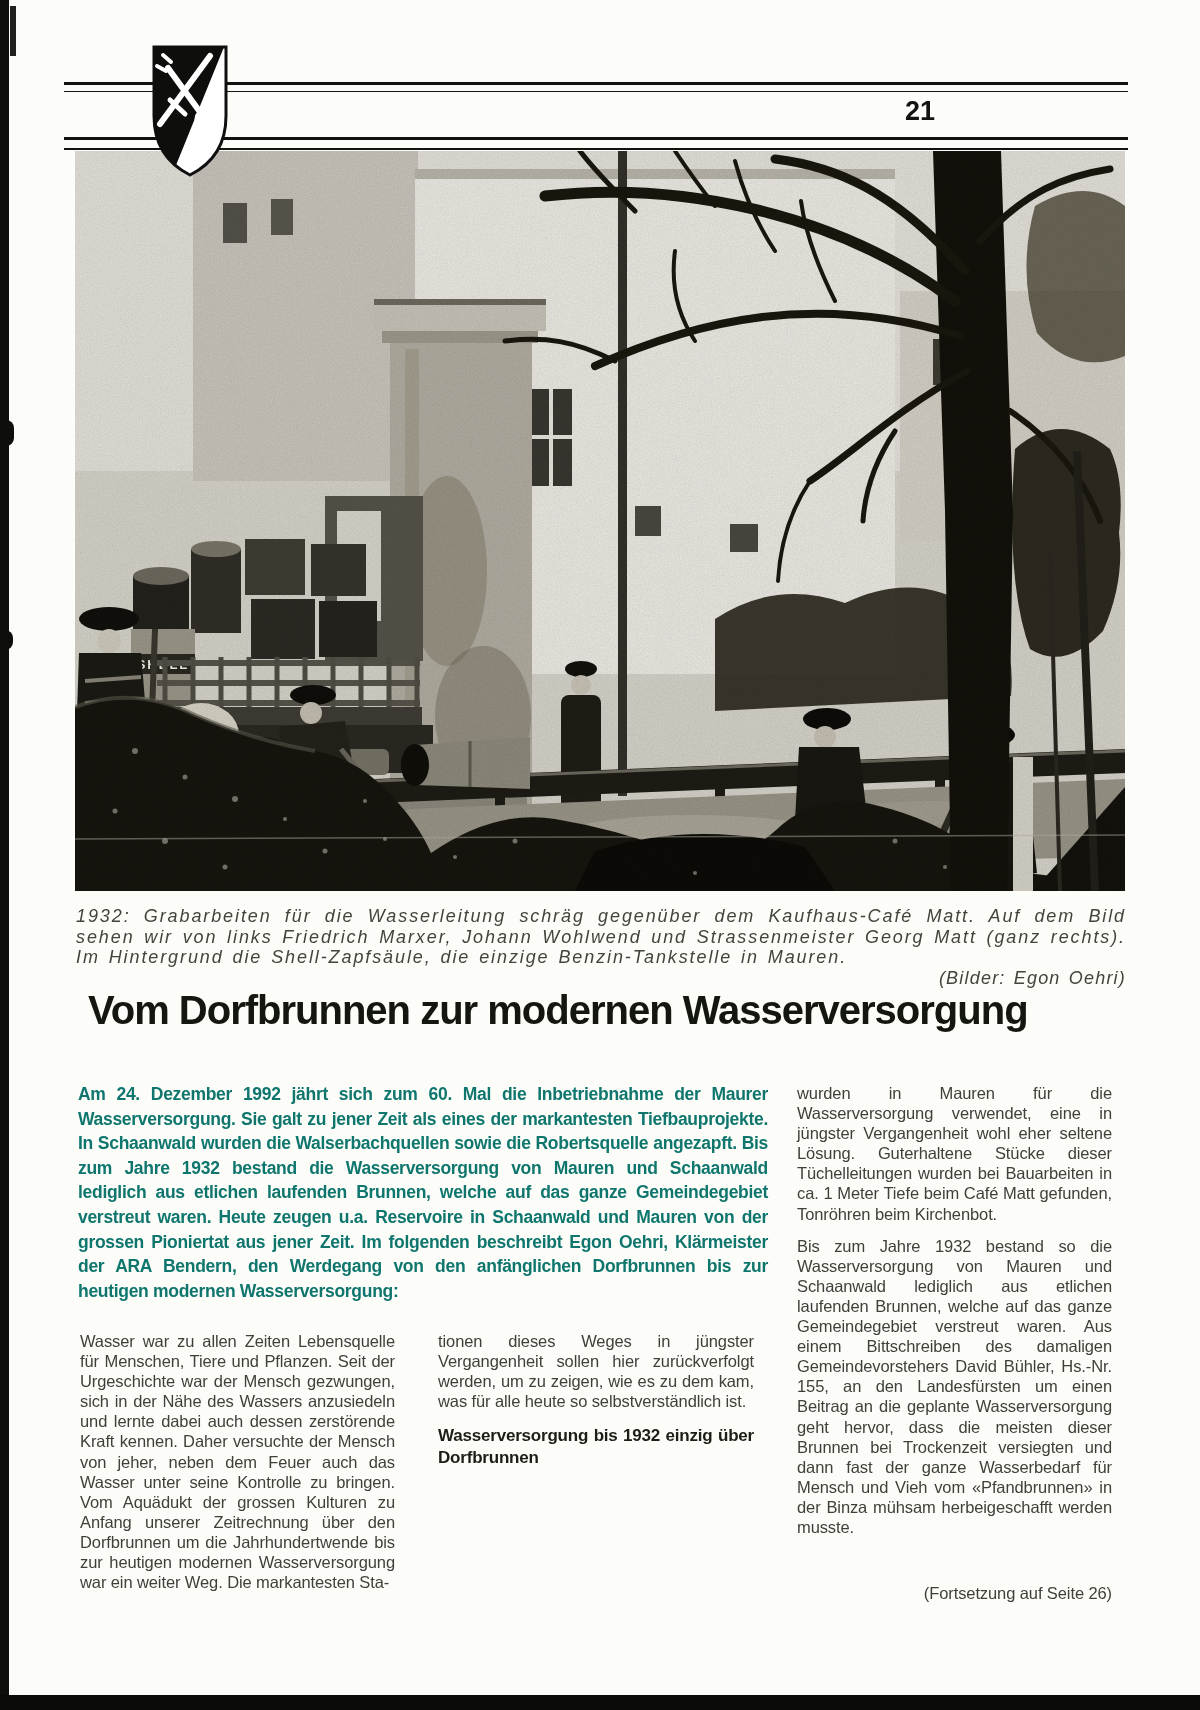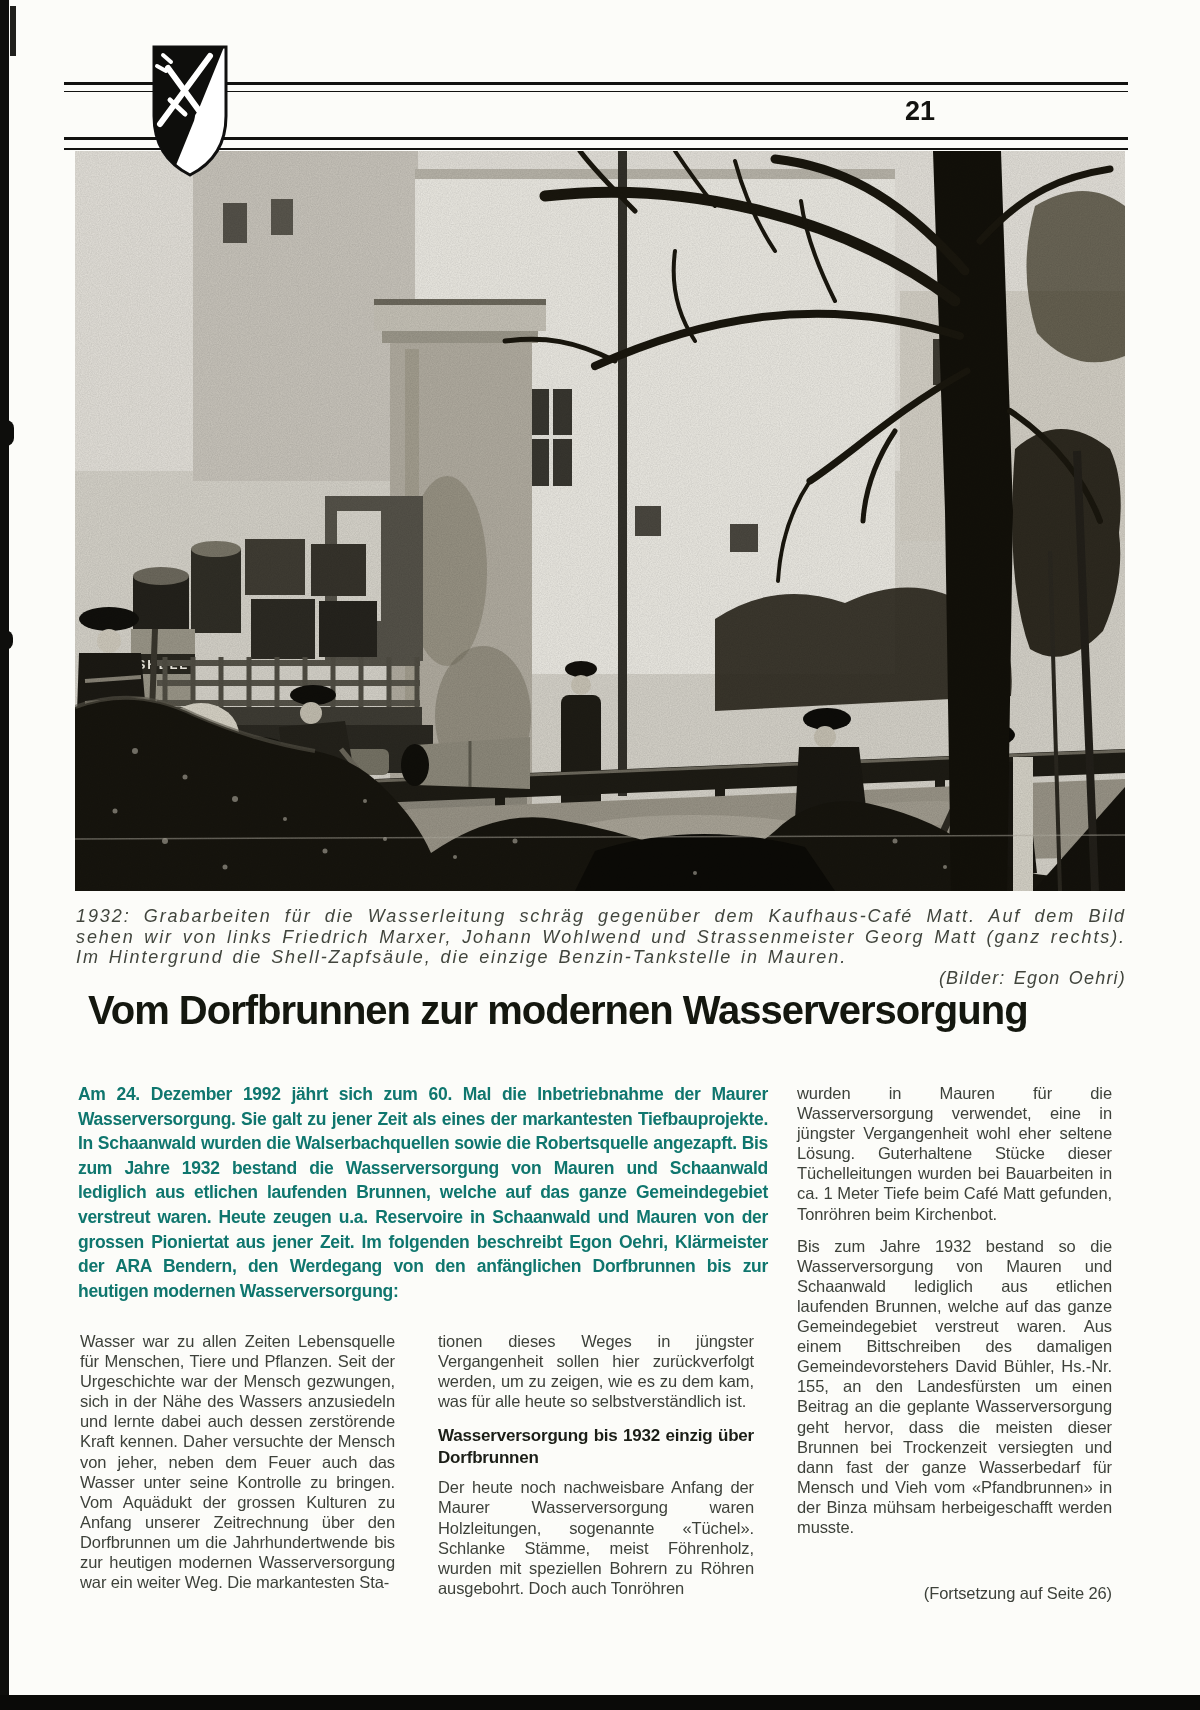--- a/index.html
+++ b/index.html
@@ -293,21 +293,20 @@
 
   <div class="lead">Am 24. Dezember 1992 jährt sich zum 60. Mal die Inbetriebnahme der Maurer Wasserversorgung. Sie galt zu jener Zeit als eines der markantesten Tiefbauprojekte. In Schaanwald wurden die Walserbachquellen sowie die Robertsquelle angezapft. Bis zum Jahre 1932 bestand die Wasserversorgung von Mauren und Schaanwald lediglich aus etlichen laufenden Brunnen, welche auf das ganze Gemeindegebiet verstreut waren. Heute zeugen u.a. Reservoire in Schaanwald und Mauren von der grossen Pioniertat aus jener Zeit. Im folgenden beschreibt Egon Oehri, Klärmeister der ARA Bendern, den Werdegang von den anfänglichen Dorfbrunnen bis zur heutigen modernen Wasserversorgung:</div>
 
   <div class="col col-1">
     <p>Wasser war zu allen Zeiten Lebensquelle für Menschen, Tiere und Pflanzen. Seit der Urgeschichte war der Mensch gezwungen, sich in der Nähe des Wassers anzusiedeln und lernte dabei auch dessen zerstörende Kraft kennen. Daher versuchte der Mensch von jeher, neben dem Feuer auch das Wasser unter seine Kontrolle zu bringen. Vom Aquädukt der grossen Kulturen zu Anfang unserer Zeitrechnung über den Dorfbrunnen um die Jahrhundertwende bis zur heutigen modernen Wasserversorgung war ein weiter Weg. Die markantesten Sta-</p>
   </div>
 
   <div class="col col-2">
     <p>tionen dieses Weges in jüngster Vergangenheit sollen hier zurückverfolgt werden, um zu zeigen, wie es zu dem kam, was für alle heute so selbstverständlich ist.</p>
     <div class="col-heading">Wasserversorgung bis 1932 einzig über Dorfbrunnen</div>
-    <p>Der heute noch nachweisbare Anfang der Maurer Wasserversorgung waren Holzleitungen, sogenannte «Tüchel». Schlanke Stämme, meist Föhrenholz, wurden mit speziellen Bohrern zu Röhren ausgebohrt. Doch auch Tonröhren</p>
   </div>
 
   <div class="col col-3">
     <p>wurden in Mauren für die Wasserversorgung verwendet, eine in jüngster Vergangenheit wohl eher seltene Lösung. Guterhaltene Stücke dieser Tüchelleitungen wurden bei Bauarbeiten in ca. 1 Meter Tiefe beim Café Matt gefunden, Tonröhren beim Kirchenbot.</p>
     <p>Bis zum Jahre 1932 bestand so die Wasserversorgung von Mauren und Schaanwald lediglich aus etlichen laufenden Brunnen, welche auf das ganze Gemeindegebiet verstreut waren. Aus einem Bittschreiben des damaligen Gemeindevorstehers David Bühler, Hs.-Nr. 155, an den Landesfürsten um einen Beitrag an die geplante Wasserversorgung geht hervor, dass die meisten dieser Brunnen bei Trockenzeit versiegten und dann fast der ganze Wasserbedarf für Mensch und Vieh vom «Pfandbrunnen» in der Binza mühsam herbeigeschafft werden musste.</p>
     <div class="continuation">(Fortsetzung auf Seite 26)</div>
   </div>
 
 </div>
 

